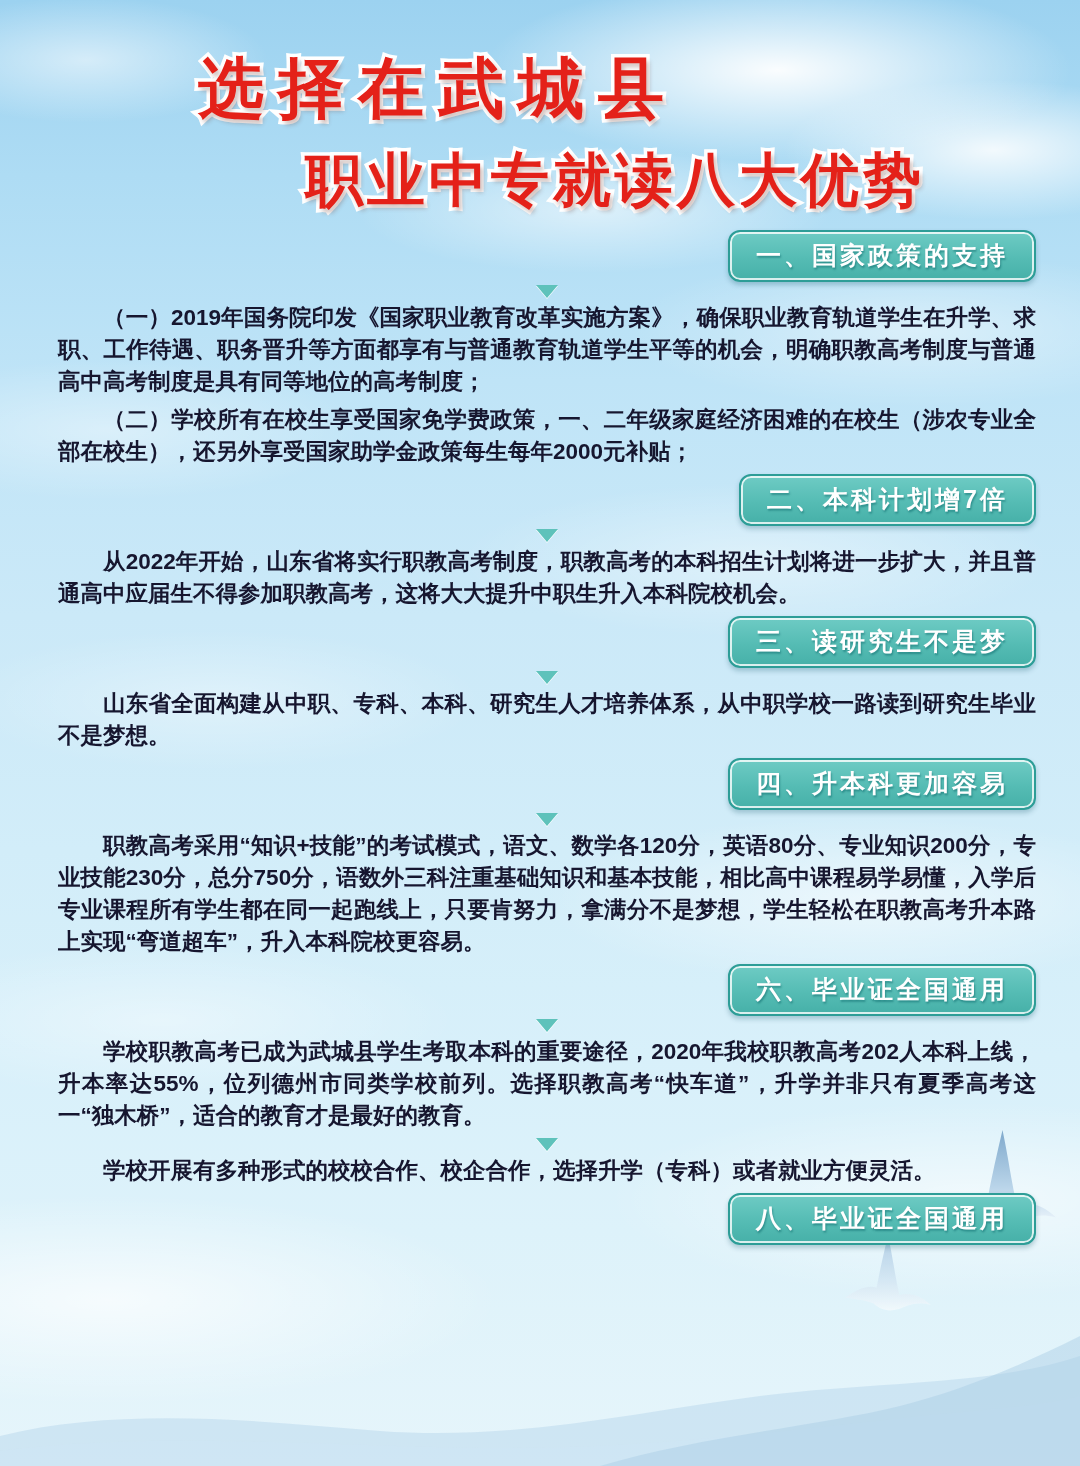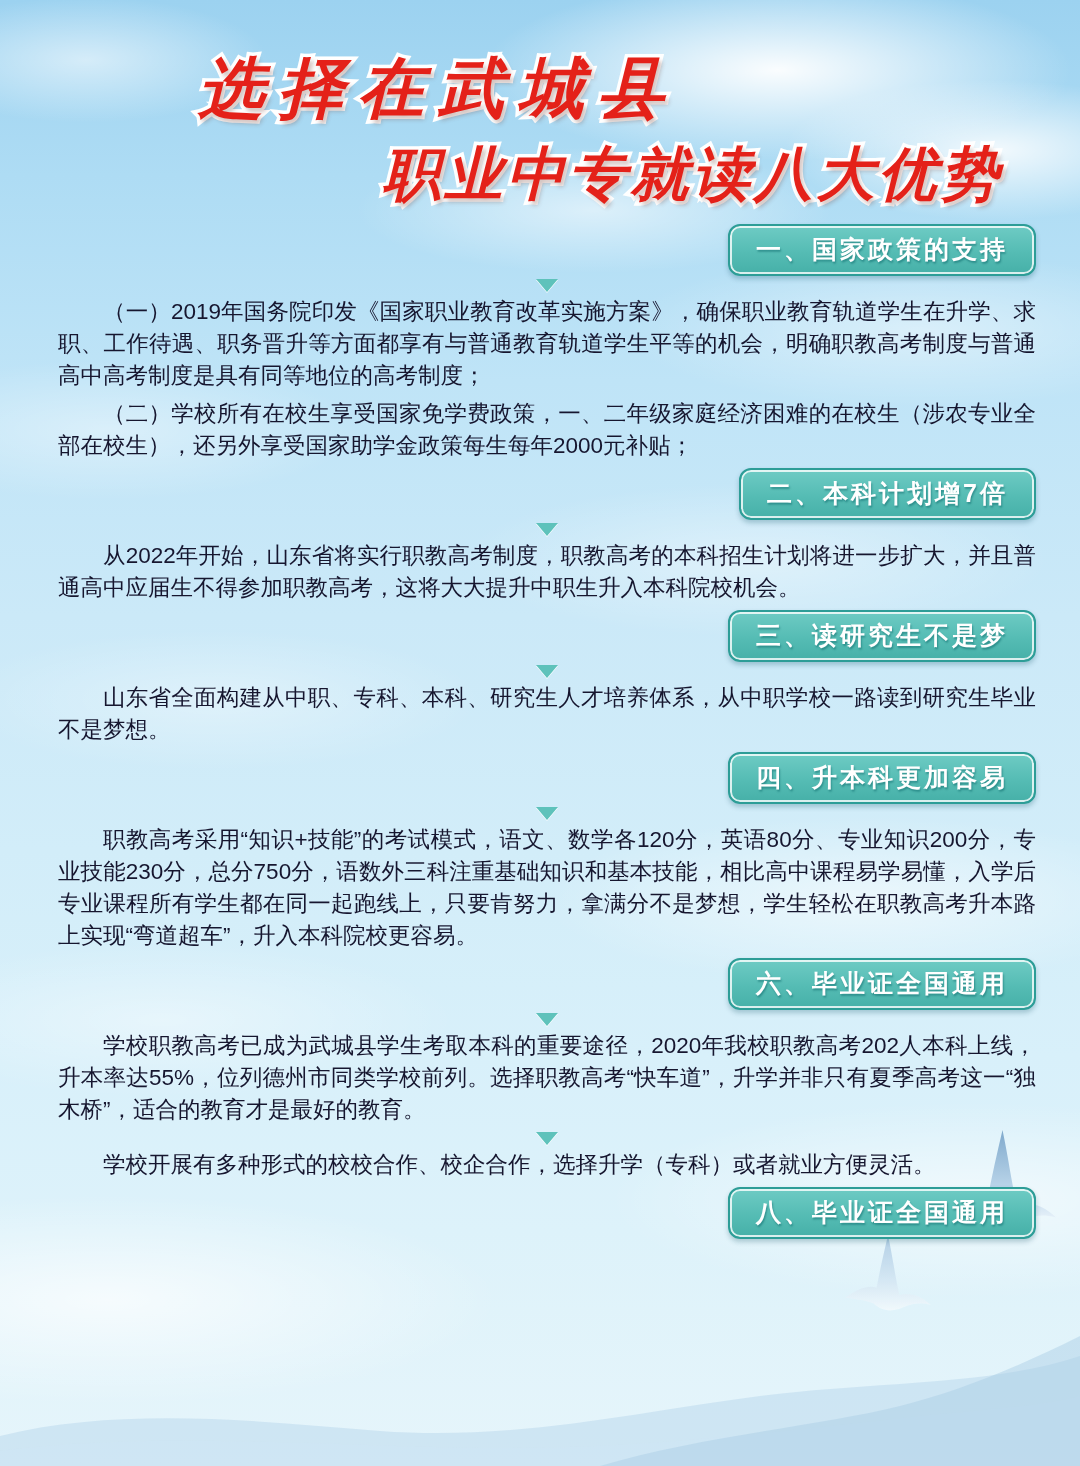--- a/index.html
+++ b/index.html
@@ -22,29 +22,29 @@
       radial-gradient(ellipse 460px 120px at 80% 900px, rgba(255,255,255,.55), rgba(255,255,255,0) 70%),
       radial-gradient(ellipse 420px 110px at 15% 1020px,rgba(255,255,255,.40), rgba(255,255,255,0) 70%),
       radial-gradient(ellipse 520px 140px at 90% 1200px,rgba(255,255,255,.60), rgba(255,255,255,0) 70%),
       radial-gradient(ellipse 560px 150px at 10% 1300px,rgba(255,255,255,.70), rgba(255,255,255,0) 70%),
       linear-gradient(180deg,#9cd2f0 0%,#aedcf4 12%,#bfe4f7 26%,#cbe9f8 42%,#d2edf9 58%,#d8f0fa 72%,#ddf2fa 84%,#e6f5fb 100%);
   }
 
   
   .title-block { position:relative; padding-top:44px; z-index:3; }
   .title-line {
-    font-weight:bold; font-style:italic;
+    font-weight:bold; 
     color:#e42119;
     -webkit-text-stroke:7px #ffffff;
     paint-order:stroke fill;
     text-shadow:3px 4px 4px rgba(110,60,50,.30);
     white-space:nowrap;
   }
   .title-line1 { font-size:66px; letter-spacing:14px; margin-left:198px; }
-  .title-line2 { font-size:58px; letter-spacing:4px;  margin-left:305px; margin-top:2px;text-align:center; }
+  .title-line2 { font-size:58px; letter-spacing:4px;  margin-left:305px; margin-top:8px; }
 
   
   .content { position:relative; z-index:3; padding:6px 44px 0 58px; }
   .section { margin-top:2px; }
   .badge-row { text-align:right; margin:4px 0 0; }
   .badge {
     display:inline-block;
     background:linear-gradient(180deg,#6ecbc4 0%,#55bcb4 55%,#46b0a8 100%);
     border:2px solid #2d9d97;
     box-shadow:inset 0 0 0 2px rgba(255,255,255,.8), 0 3px 5px rgba(0,70,90,.25);
@@ -60,21 +60,21 @@
   .pointer {
     width:0; height:0; margin:3px auto 2px;
     border-left:11px solid transparent;
     border-right:11px solid transparent;
     border-top:13px solid #5ec2bb;
     filter:drop-shadow(0 1px 0 rgba(255,255,255,.9));
   }
   .section p {
     margin:4px 0 6px;
     font-size:22.5px;
-    font-weight:normal;
+    font-weight:bold;
     line-height:32px;
     color:#16162f;
     text-align:justify;
     text-indent:2em;
   }
 
   
   .mountains { position:absolute; left:0; bottom:0; width:1080px; height:230px; z-index:1; }
   .bird { position:absolute; z-index:2; }
   .bird1 { left:940px; top:1130px; width:125px; }

